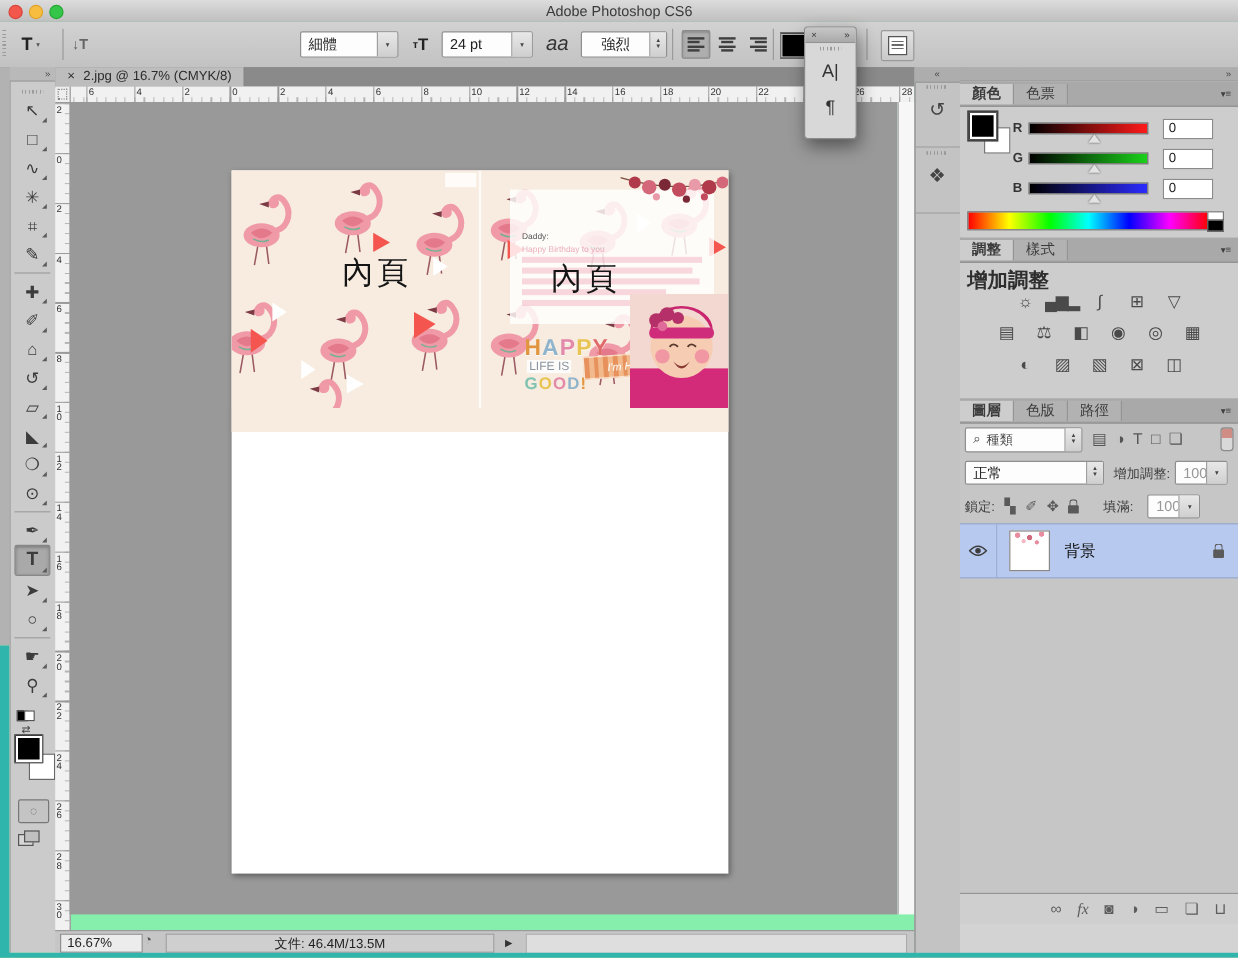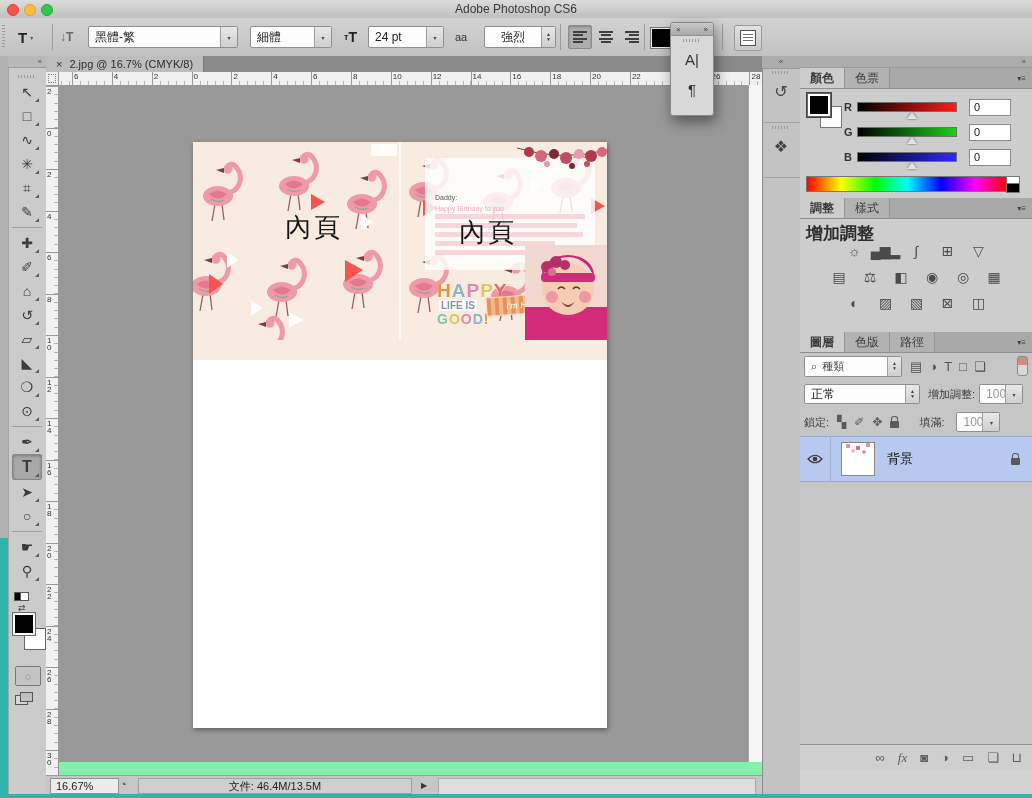--- a/index.html
+++ b/index.html
@@ -34,21 +34,21 @@
     background:linear-gradient(#e8e8e8,#cfcfcf);display:flex;align-items:center;justify-content:center;
     font-size:6px;color:#444;}
   .stepperbtn{width:13px;height:100%;border-left:1px solid #9f9f9f;display:flex;flex-direction:column;
     align-items:center;justify-content:center;font-size:5px;color:#444;line-height:5px;
     background:linear-gradient(#e8e8e8,#cfcfcf);}
   #font-combo{left:88px;width:148px;}
   #style-combo{left:250px;width:80px;}
   #size-icon{left:344px;font-weight:bold;}
   #size-icon .small{font-size:9px;} #size-icon .big{font-size:14px;}
   #size-combo{left:368px;width:74px;}
-  #aa-icon{left:455px;font-size:11px;color:#333;}
+  #aa-icon{left:455px;font-size:17px;font-style:italic;color:#333;}
   #aa-combo{left:484px;width:70px;text-align:center;}
   #align-group{left:568px;gap:2px;}
   .albtn{width:22px;height:22px;border:1px solid transparent;border-radius:2px;
     display:flex;align-items:center;justify-content:center;}
   .albtn.sel{background:#aeaeae;border:1px solid #8a8a8a;box-shadow:inset 0 1px 2px rgba(0,0,0,.25);}
   .albars{width:14px;height:12px;display:flex;flex-direction:column;justify-content:space-between;}
   .albars i{display:block;height:2px;background:#3f3f3f;}
   #color-swatch-btn{left:650px;top:9px;width:38px;height:20px;background:#000;
     border:1px solid #777;box-shadow:inset 0 0 0 1px #e8e8e8;}
   #toggle-panels-btn{left:734px;top:7px;width:26px;height:24px;border:1px solid #9a9a9a;border-radius:2px;
@@ -131,40 +131,40 @@
   #page-split{left:206px;top:0;width:2px;height:198px;background:rgba(255,255,255,.75);}
   .neiye{font-size:26px;color:#151515;letter-spacing:3px;font-weight:500;}
   #neiye-left{left:92px;top:68px;}
   #neiye-right{left:266px;top:73px;}
   #note-panel{left:232px;top:16px;width:170px;height:112px;background:rgba(255,255,255,.82);}
   #daddy{left:242px;top:52px;font-size:7px;color:#555;}
   #note-line1{left:242px;top:63px;font-size:7px;color:rgba(226,130,150,.65);white-space:nowrap;}
   .pinkline{left:242px;height:5px;background:rgba(238,160,175,.4);}
   #happy{left:244px;top:138px;font-size:19px;font-weight:bold;letter-spacing:1px;
     text-shadow:0 1px 0 rgba(255,255,255,.8);}
-  #lifeis{left:246px;top:158px;font-size:10px;font-weight:bold;color:#88949f;
+  #lifeis{left:246px;top:158px;font-size:10px;font-weight:normal;color:#88949f;
     background:rgba(255,255,255,.85);padding:0 2px;}
   #good{left:244px;top:169px;font-size:14px;font-weight:bold;letter-spacing:1px;}
   #tape{left:293px;top:153px;width:72px;height:17px;transform:rotate(-4deg);
     background:repeating-linear-gradient(90deg,#e7925c 0 4px,#f2b98c 4px 8px);
     display:flex;align-items:center;justify-content:center;border:1px solid rgba(255,255,255,.6);}
   #tape span{color:#fff;font-style:italic;font-size:9px;}
   #baby{left:332px;top:103px;width:82px;height:95px;}
   #garland{left:324px;top:0;width:90px;height:40px;}
 
   
   #strip-dock{left:762px;top:56px;width:38px;height:742px;background:#c3c3c3;border-left:1px solid #8c8c8c;}
   #strip-head{left:762px;top:56px;width:38px;height:12px;background:#adadad;border-bottom:1px solid #9a9a9a;
     text-align:center;font-size:8px;color:#4e4e4e;line-height:12px;}
   .strip-cell{left:762px;width:38px;height:54px;border-bottom:1px solid #a2a2a2;text-align:center;}
   .strip-cell .ic{font-size:16px;color:#444;margin-top:8px;}
   #dock{left:800px;top:56px;width:232px;height:742px;background:#c6c6c6;border-left:1px solid #8c8c8c;}
   #dock-head{left:800px;top:56px;width:232px;height:12px;background:#adadad;border-bottom:1px solid #9a9a9a;
     text-align:right;font-size:8px;color:#4e4e4e;line-height:12px;padding-right:6px;box-sizing:border-box;}
-  .ptabbar{width:232px;height:20px;background:#a9a9a9;border-bottom:1px solid #8f8f8f;display:flex;}
+  .ptabbar{width:232px;height:20px;background:#a9a9a9;border-bottom:1px solid #8f8f8f;display:flex;align-items:center;}
   .ptab{padding:0 10px;display:flex;align-items:center;font-size:12px;color:#3c3c3c;
     border-right:1px solid #949494;background:#b2b2b2;}
   .ptab.active{background:#cdcdcd;font-weight:bold;}
   .pmenu{margin-left:auto;padding-right:6px;display:flex;align-items:center;font-size:8px;color:#3f3f3f;}
 
   
   #color-panel{left:800px;top:68px;width:232px;height:130px;background:#cdcdcd;}
   #cp-bg-swatch{left:20px;top:38px;width:20px;height:20px;background:#fff;border:1px solid #777;}
   #cp-fg-swatch{left:7px;top:25px;width:22px;height:22px;background:#000;border:1px solid #666;
     box-shadow:inset 0 0 0 2px #fff, 0 0 0 1px #444;}
@@ -250,24 +250,20 @@
 
   <div id="optionsbar" class="abs">
     <div class="abs grip-v"></div>
     <div id="tool-preset" class="abs ob">
       <span>T</span>
       <span class="dd-mini">▾</span>
     </div>
     <div class="abs sep" style="left:52px"></div>
     <div id="orient-btn" class="abs ob">
       <span>↓T</span>
-    </div>
-    <div id="font-combo" class="abs ob combo">
-      <span class="val">黑體-繁</span>
-      <span class="ddbtn">▾</span>
     </div>
     <div id="style-combo" class="abs ob combo">
       <span class="val">細體</span>
       <span class="ddbtn">▾</span>
     </div>
     <div id="size-icon" class="abs ob">
       <span class="small">т</span>
         <span class="big">T</span>
     </div>
     <div id="size-combo" class="abs ob combo">

